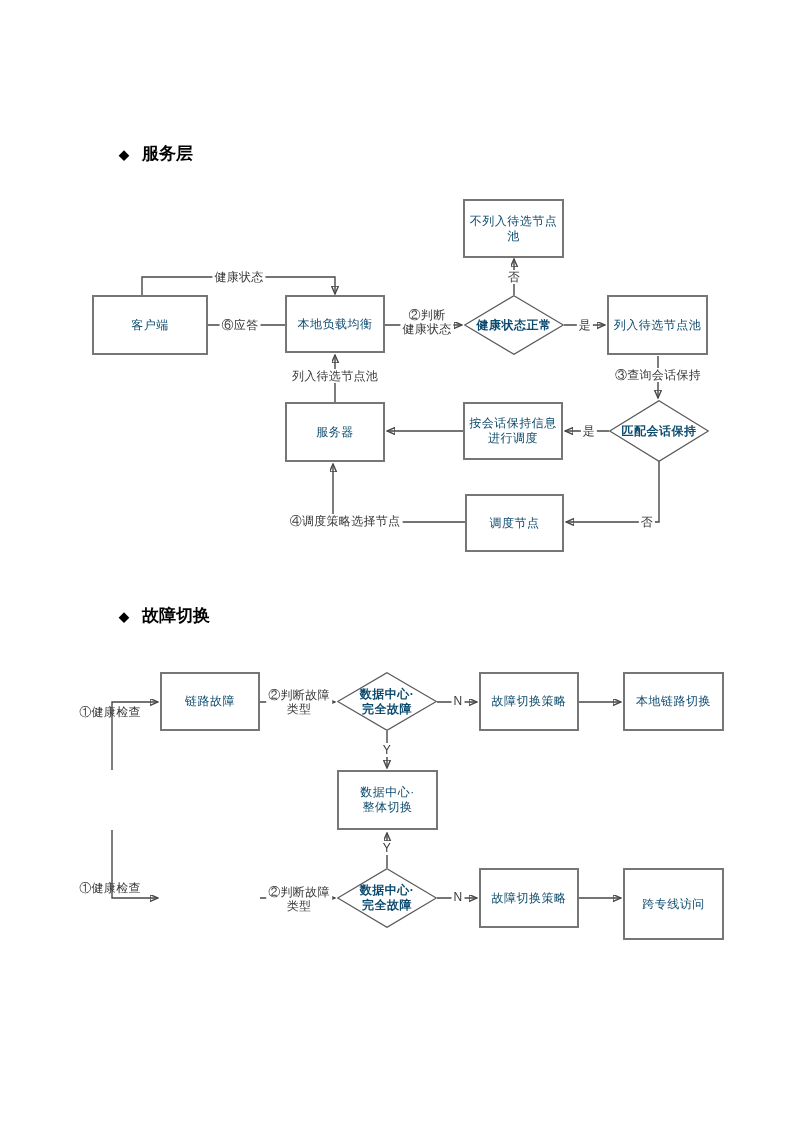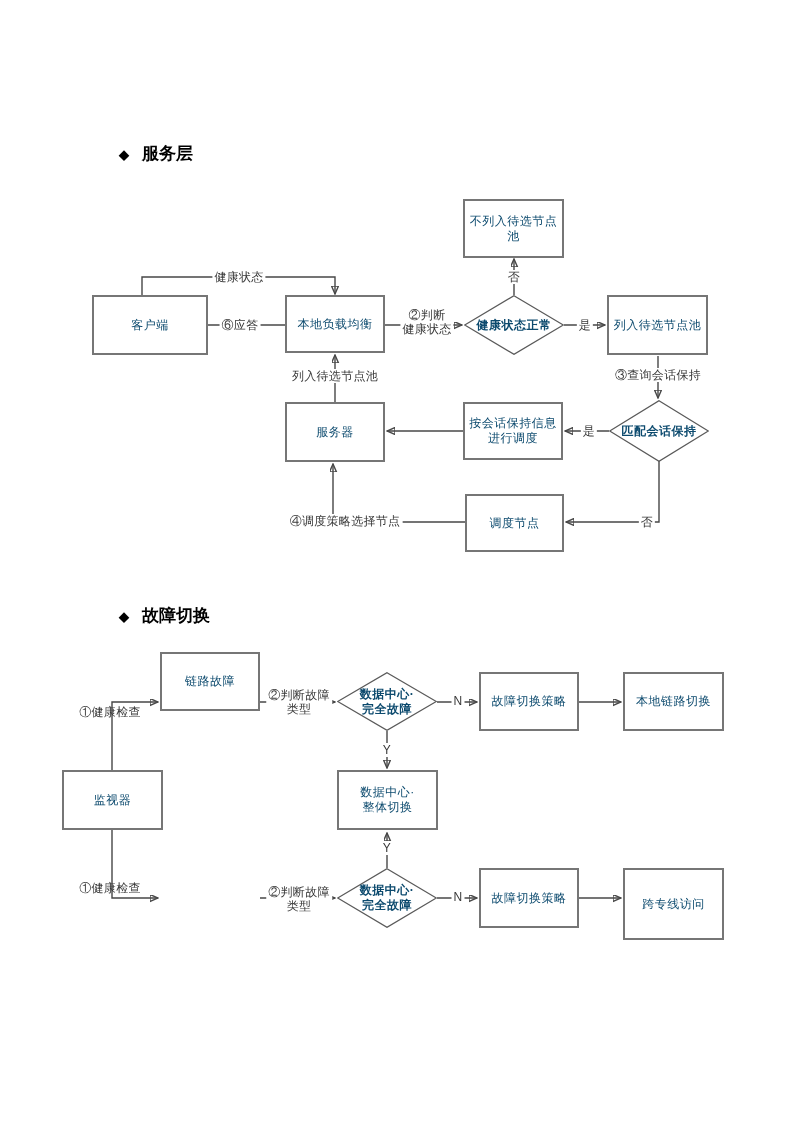--- a/index.html
+++ b/index.html
@@ -107,38 +107,35 @@
   <div class="elabel" style="left:427px;top:322px">②判断
 健康状态</div>
   <div class="elabel" style="left:514px;top:277px">否</div>
   <div class="elabel" style="left:585px;top:325px">是</div>
   <div class="elabel" style="left:658px;top:375px">③查询会话保持</div>
   <div class="elabel" style="left:589px;top:431px">是</div>
   <div class="elabel" style="left:335px;top:376px">列入待选节点池</div>
   <div class="elabel" style="left:345px;top:521px">④调度策略选择节点</div>
   <div class="elabel" style="left:647px;top:522px">否</div>
 
-  <div class="node" style="left:160px;top:652px;width:100px;height:59px">
+  <div class="node" style="left:160px;top:672px;width:100px;height:59px">
     <span class="ntext">链路故障</span>
   </div>
   <div class="dnode" style="left:337px;top:672px;width:100px;height:59px">
     <svg class="dshape" viewBox="0 0 100 59" preserveAspectRatio="none">
       <polygon points="50,0.7 99.3,29.5 50,58.3 0.7,29.5"></polygon>
     </svg>
     <span class="ntext">数据中心·
 完全故障</span>
   </div>
   <div class="node" style="left:479px;top:672px;width:100px;height:59px">
     <span class="ntext">故障切换策略</span>
   </div>
   <div class="node" style="left:623px;top:672px;width:101px;height:59px">
     <span class="ntext">本地链路切换</span>
-  </div>
-  <div class="node" style="left:62px;top:770px;width:101px;height:60px">
-    <span class="ntext">监视器</span>
   </div>
   <div class="node" style="left:337px;top:770px;width:101px;height:60px">
     <span class="ntext">数据中心·
 整体切换</span>
   </div>
   <div class="dnode" style="left:337px;top:868px;width:100px;height:60px">
     <svg class="dshape" viewBox="0 0 100 60" preserveAspectRatio="none">
       <polygon points="50,0.7 99.3,30 50,59.3 0.7,30"></polygon>
     </svg>
     <span class="ntext">数据中心·

